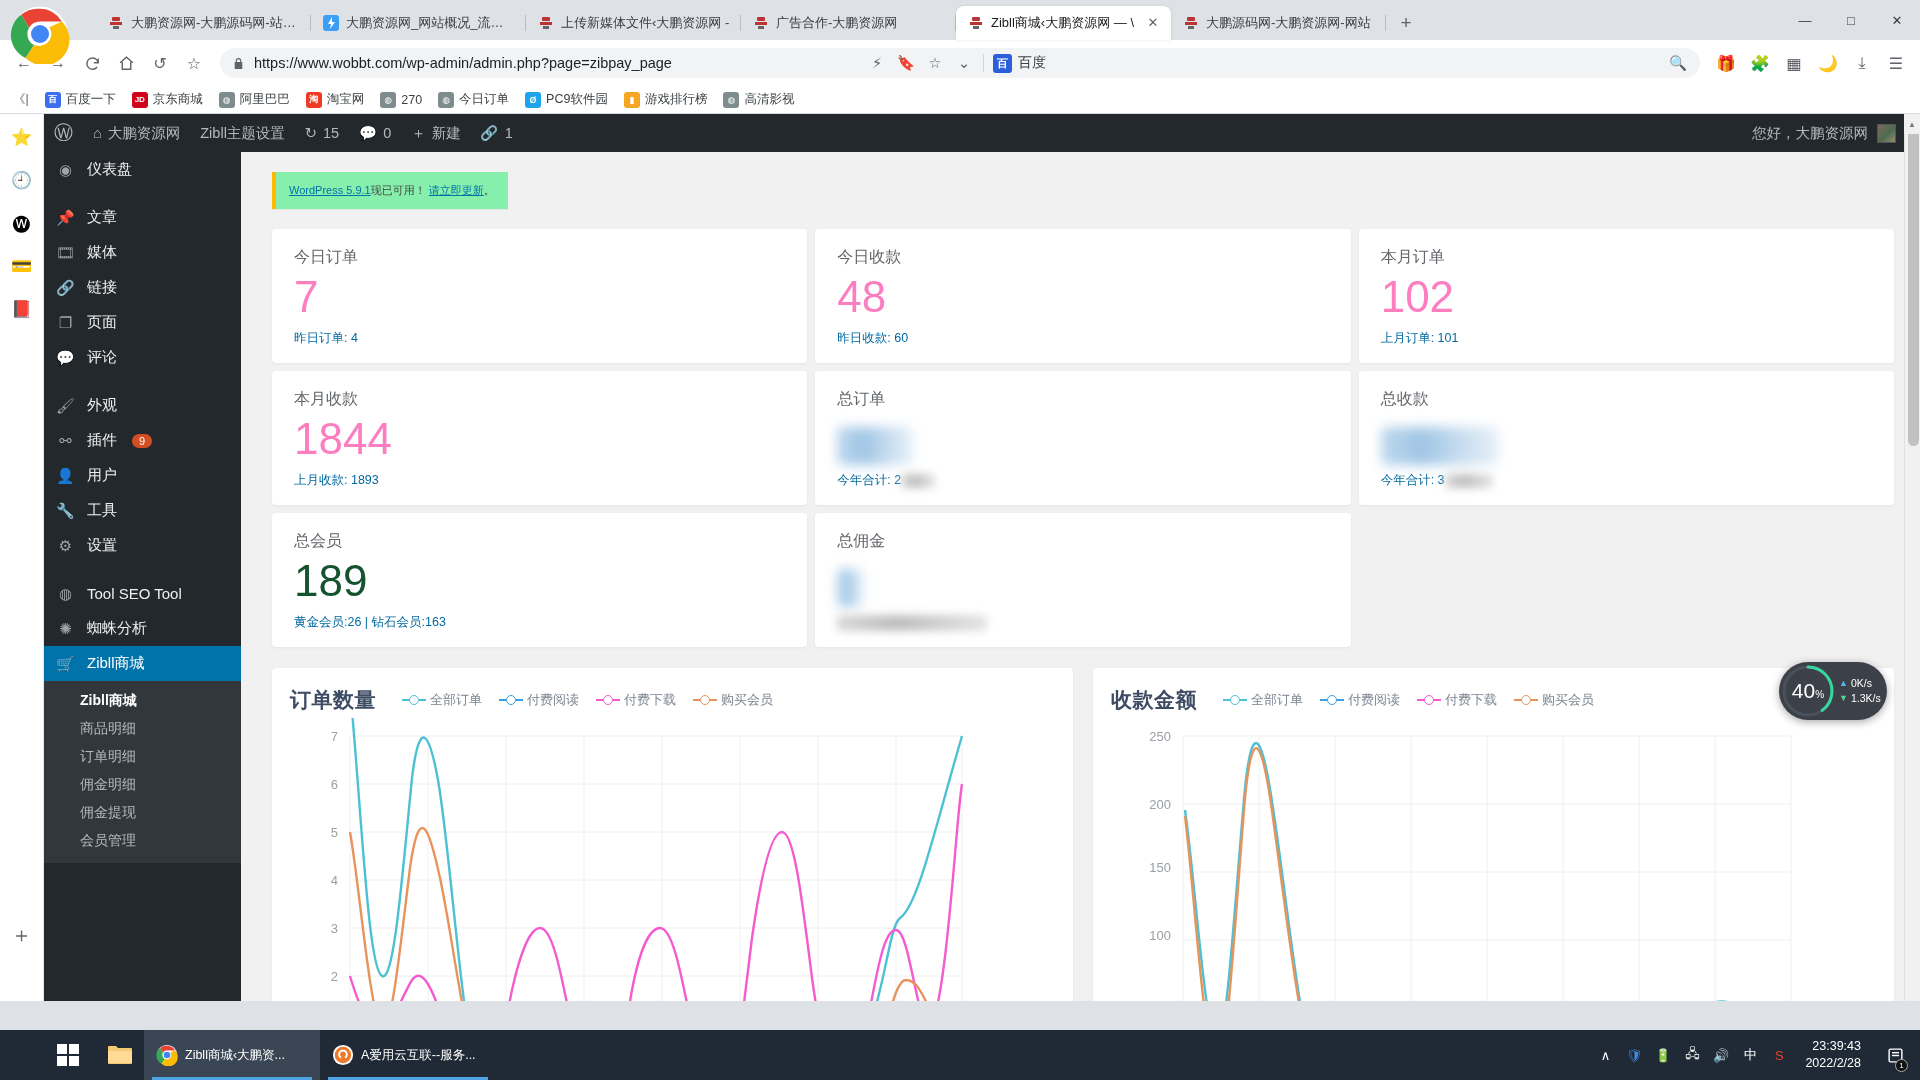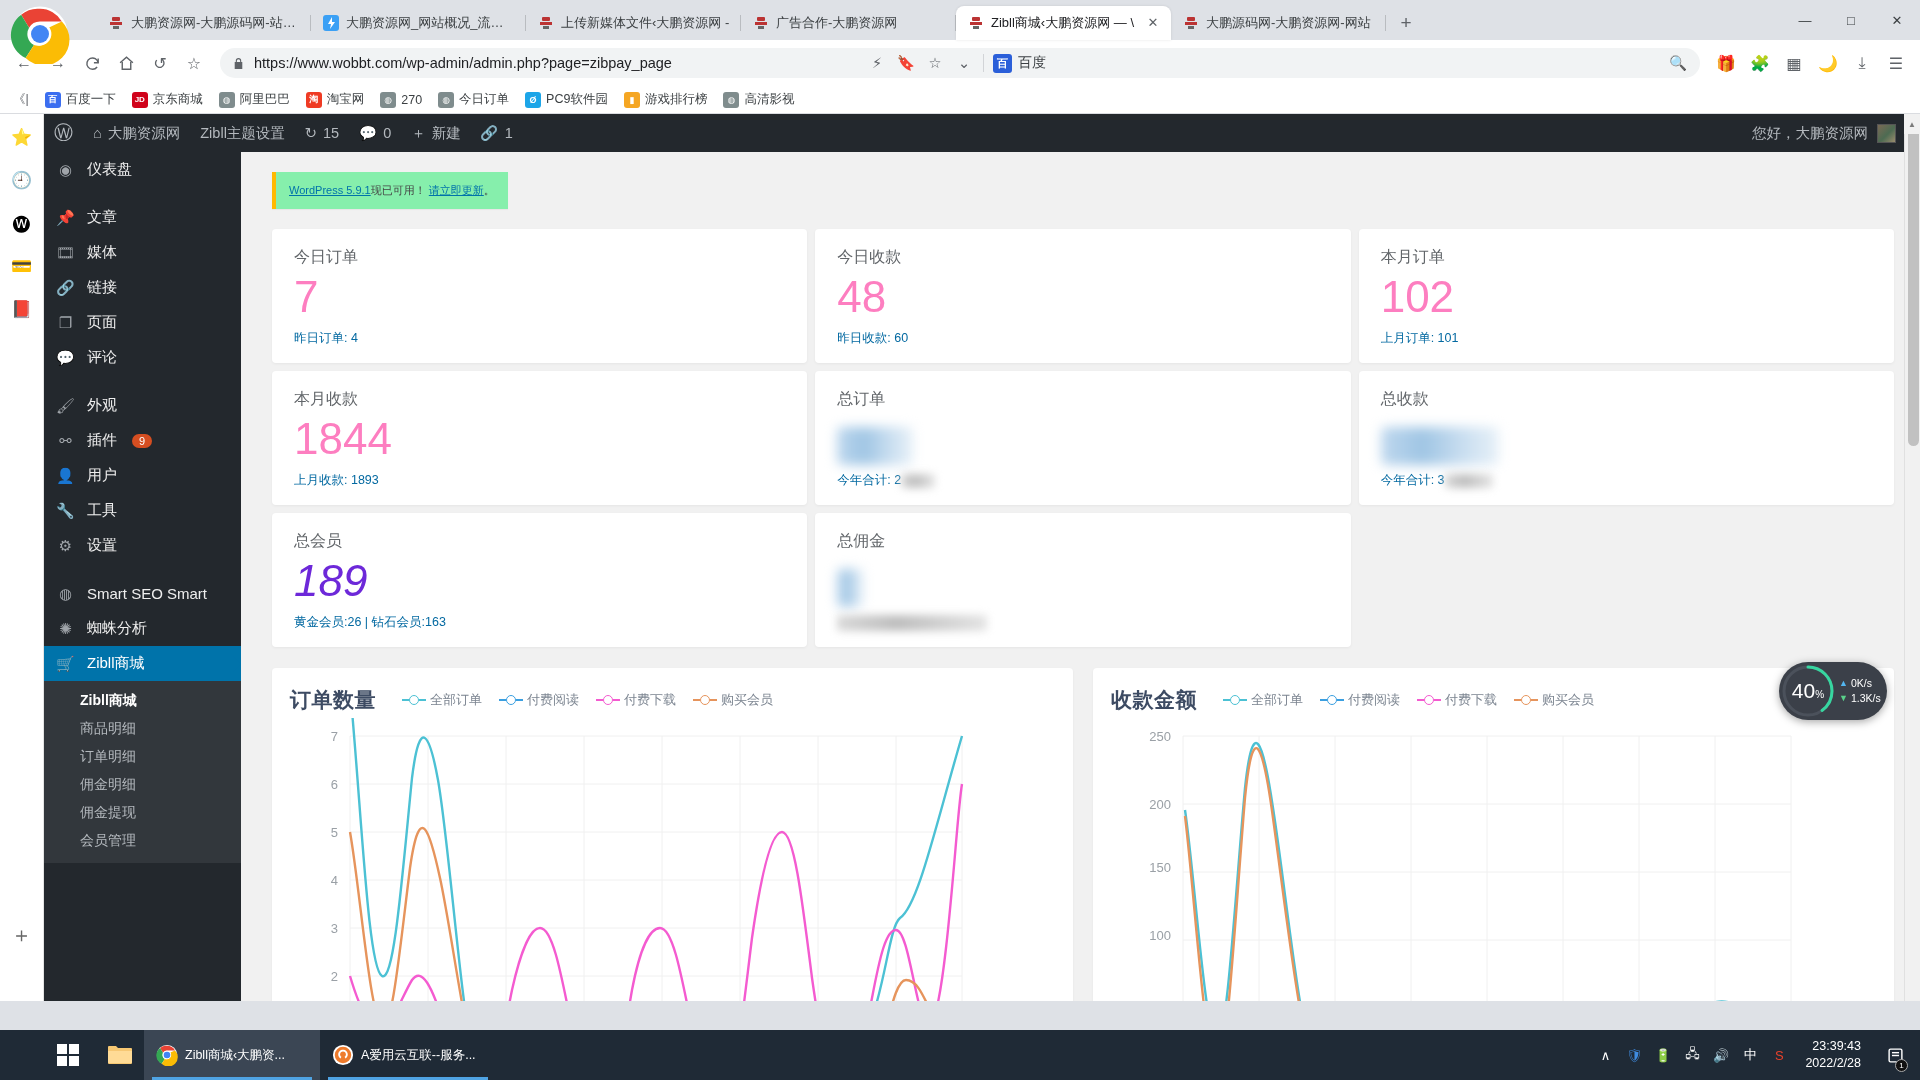--- a/index.html
+++ b/index.html
@@ -81,21 +81,21 @@
   
   .content { position:absolute; left:241px; top:38px; right:0; bottom:0; background:#f1f1f1; overflow:hidden; padding:20px 26px 0 31px;}
 
   .notice { background:#86efac; border-left:4px solid #ffb900; padding:11px 13px; font-size:11px; color:#444; display:inline-block; margin-bottom:20px; box-shadow:0 1px 1px rgba(0,0,0,.04);}
   .notice a { color:#0073aa; text-decoration:underline; }
 
   .cards { display:grid; grid-template-columns:repeat(3,1fr); gap:8px; }
   .card { background:#fff; border-radius:4px; padding:18px 22px 16px; box-shadow:0 1px 3px rgba(0,0,0,.05); height:134px; position:relative; }
   .card .ct { font-size:16px; color:#62666a; margin-bottom:2px;}
   .card .cv { font-size:44px; line-height:54px; font-weight:300; color:#fd7ec0;}
-  .card .cv.blue { color:#6d28d9;font-style:italic; }
+  .card .cv.blue { color:#14532d; }
   .card .cs { font-size:12.5px; color:#0369a1; position:absolute; bottom:16px; left:22px;}
   .blurbar { display:inline-block; height:38px; border-radius:5px; background:linear-gradient(90deg,#bfd8ee,#9fc5e4 35%,#c9def0 70%,#e8f1f8); filter:blur(6px); vertical-align:middle; margin-top:8px;}
   .blursm { display:inline-block; height:14px; border-radius:3px; background:linear-gradient(90deg,#d9d9d9,#bdbdbd 40%,#e4e4e4); filter:blur(4px); vertical-align:middle;}
 
   
   .charts { display:grid; grid-template-columns:1fr 1fr; gap:20px; margin-top:21px;}
   .chartbox { background:#fff; border-radius:4px; padding:18px 10px 0 18px; box-shadow:0 1px 3px rgba(0,0,0,.05); height:430px; overflow:hidden;}
   .chart-head { display:flex; align-items:center; gap:26px; margin-bottom:4px;}
   .chart-title { font-size:21px; font-weight:bold; color:#3d4b63; letter-spacing:.5px;}
   .legend { display:flex; gap:17px; align-items:center;}
@@ -378,21 +378,21 @@
       <div class="mi">
           <span class="ic">🔧</span>
           <span>工具</span>
         </div>
       <div class="mi">
           <span class="ic">⚙</span>
           <span>设置</span>
         </div>
       <div class="mi sep">
           <span class="ic">◍</span>
-          <span>Smart SEO Smart</span>
+          <span>Tool SEO Tool</span>
         </div>
       <div class="mi">
           <span class="ic">✺</span>
           <span>蜘蛛分析</span>
         </div>
       <div class="mi current">
           <span class="ic">🛒</span>
           <span>Zibll商城</span>
         </div>
       <div class="submenu">

